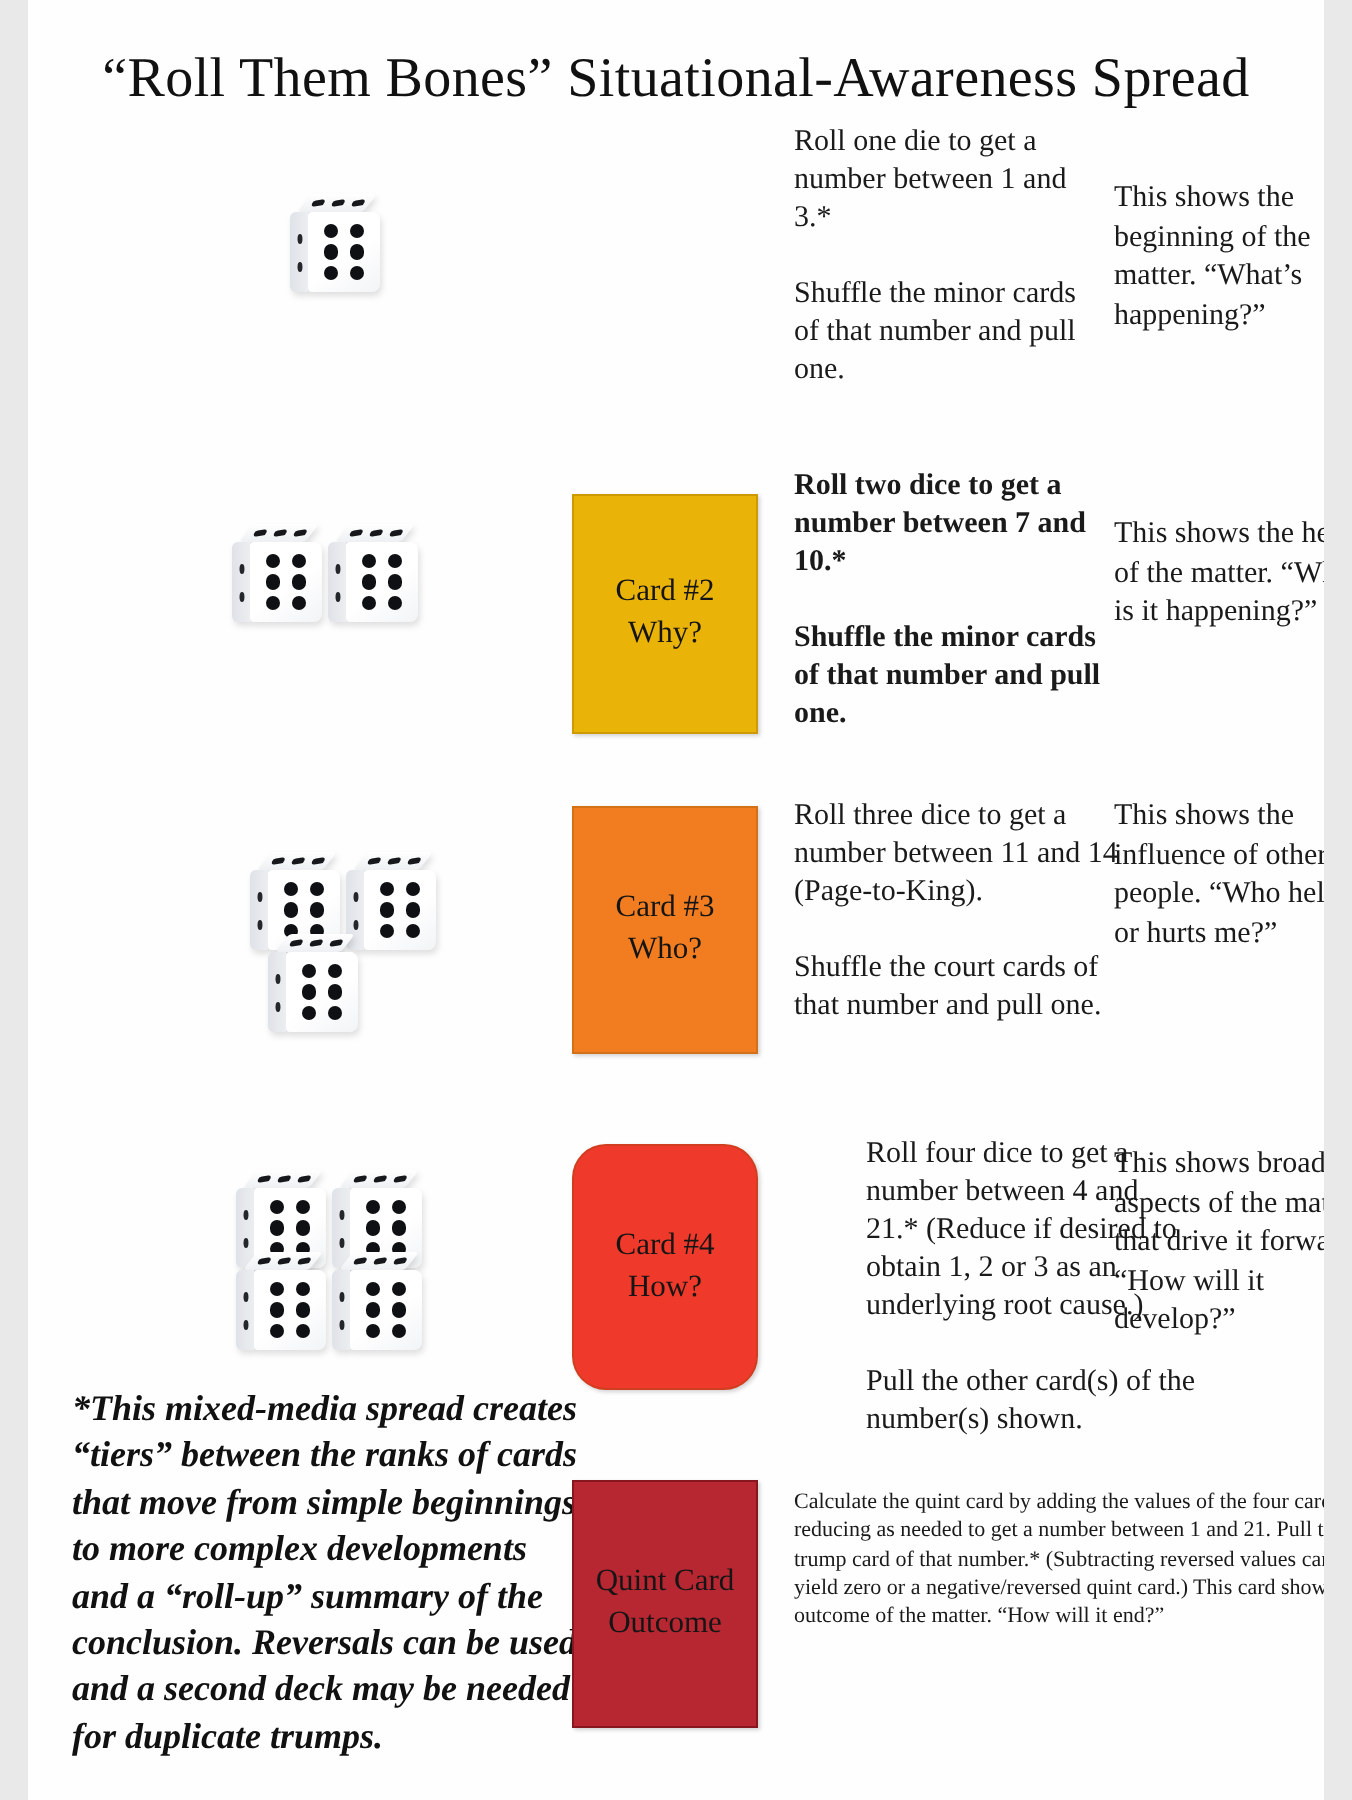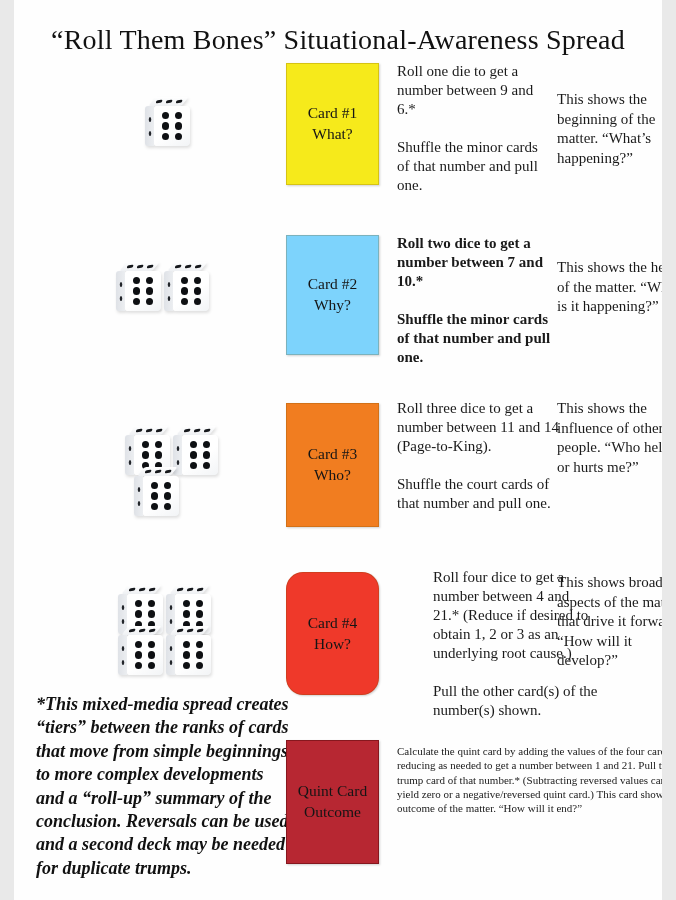--- a/index.html
+++ b/index.html
@@ -158,26 +158,22 @@
               <s></s>
               <s></s>
               <s></s>
               <s></s>
               <s></s>
             </div>
           </div>
         </div>
     </div>
   </div>
-  <div class="card" style="top:63px; height:120px; background:#f6ea1b;">
-    <div>Card #1</div>
-    <div>What?</div>
-  </div>
   <div class="instr" style="top:62px; width:152px;">
-    <p>Roll one die to get a number between 9 and 6.*</p>
+    <p>Roll one die to get a number between 1 and 3.*</p>
     <p>Shuffle the minor cards of that number and pull one.</p>
   </div>
   <div class="note" style="top:90px; width:122px;">This shows the beginning of the matter. “What’s happening?”</div>
 
   <div class="dice-group" style="left:102px; top:262px;">
     <div class="dice-row">
       <div class="die">
           <div class="die-top">
             <i></i>
             <i></i>
@@ -214,21 +210,21 @@
               <s></s>
               <s></s>
               <s></s>
               <s></s>
               <s></s>
             </div>
           </div>
         </div>
     </div>
   </div>
-  <div class="card" style="top:235px; height:118px; background:#7dd3fc;">
+  <div class="card" style="top:247px; height:118px; background:#eab308;">
     <div>Card #2</div>
     <div>Why?</div>
   </div>
   <div class="instr" style="top:234px; width:158px;font-weight:bold;">
     <p>Roll two dice to get a number between 7 and 10.*</p>
     <p>Shuffle the minor cards of that number and pull one.</p>
   </div>
   <div class="note" style="top:258px; width:126px;">This shows the heart of the matter. “Why is it happening?”</div>
 
   <div class="dice-group" style="left:111px; top:426px;">

